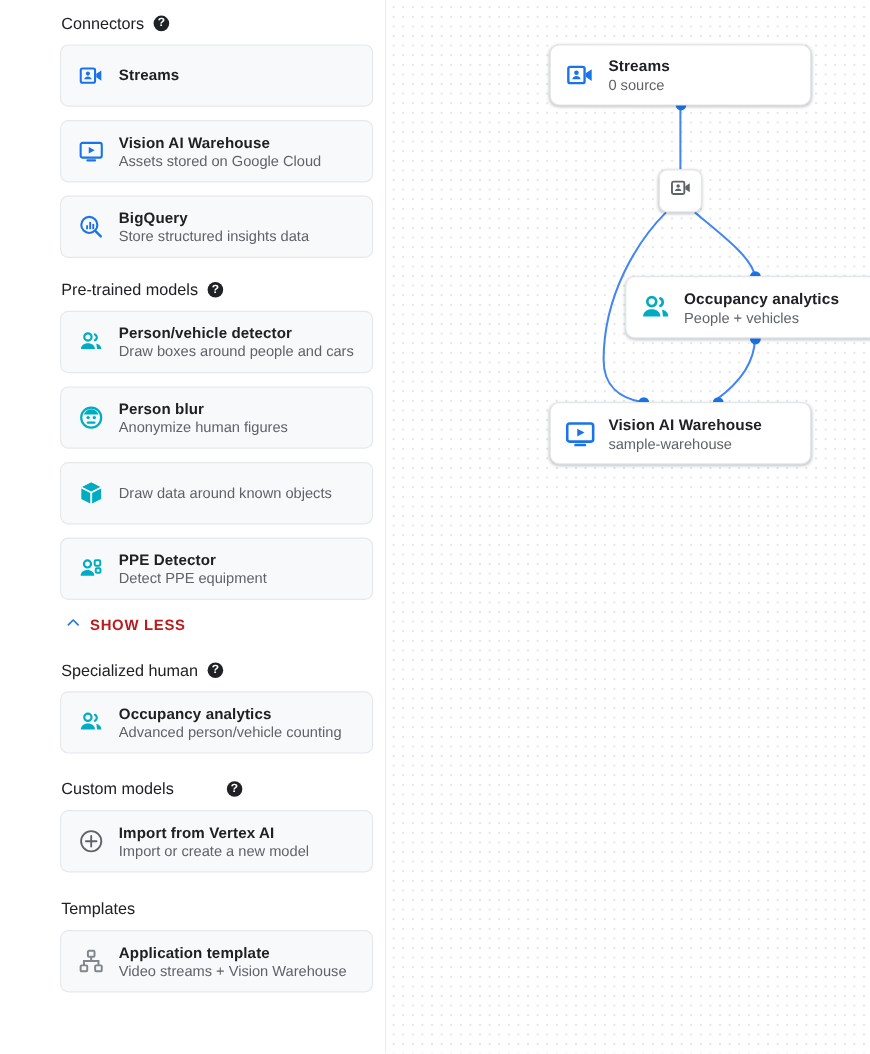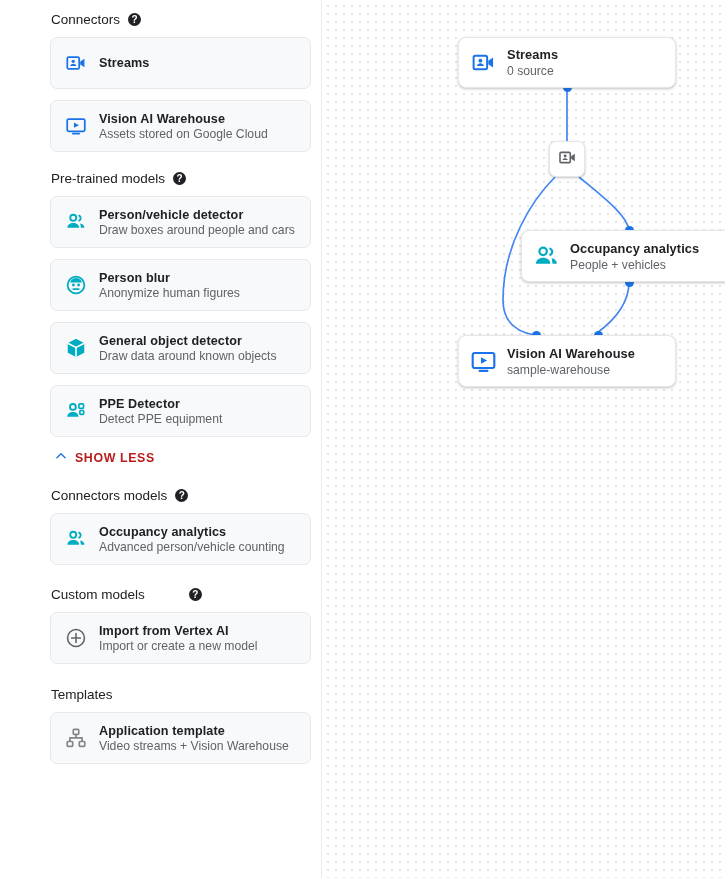--- a/index.html
+++ b/index.html
@@ -132,20 +132,35 @@
           <path d="M9.8 8.2l5.4 2.9-5.4 2.9z" fill="#1a73e8"></path>
           <rect x="7.6" y="19.4" width="8.8" height="1.9" rx=".9" fill="#1a73e8"></rect>
         </svg>
       </span>
       <span class="txt">
         <span class="t1">Vision AI Warehouse</span>
         <span class="t2">Assets stored on Google Cloud</span>
       </span>
     </div>
 
+    <div class="card">
+      <span class="ic">
+        <svg width="22" height="22" viewBox="0 0 24 24">
+          <circle cx="10.3" cy="10.3" r="7.3" fill="none" stroke="#1a73e8" stroke-width="1.9"></circle>
+          <rect x="7.4" y="10.6" width="1.7" height="3.6" fill="#1a73e8"></rect>
+          <rect x="10.2" y="7.6" width="1.7" height="6.6" fill="#1a73e8"></rect>
+          <rect x="13" y="9.4" width="1.7" height="4.8" fill="#1a73e8"></rect>
+          <path d="M15.7 15.7l5 5" stroke="#1a73e8" stroke-width="2.2" stroke-linecap="round"></path>
+        </svg>
+      </span>
+      <span class="txt">
+        <span class="t1">BigQuery</span>
+        <span class="t2">Store structured insights data</span>
+      </span>
+    </div>
 
     <div class="section-header sec-pretrained">
       <span>Pre-trained models</span>
       <span class="help-icon">?</span>
     </div>
 
     <div class="card">
       <span class="ic">
         <svg width="22" height="22" viewBox="0 0 24 24">
           <circle cx="9" cy="7.4" r="3.3" fill="none" stroke="#00acc1" stroke-width="2"></circle>
@@ -179,21 +194,20 @@
     <div class="card">
       <span class="ic">
         <svg width="22" height="22" viewBox="0 0 24 24">
           <path d="M12 2.2l9 4.6v10.4L12 21.8 3 17.2V6.8z" fill="#00acc1"></path>
           <path d="M12 2.2L3 6.8l9 4.6 9-4.6z" fill="#00acc1"></path>
           <path d="M12 11.4v10.4" stroke="#ffffff" stroke-width="1.7"></path>
           <path d="M3 6.8l9 4.6 9-4.6" fill="none" stroke="#ffffff" stroke-width="1.7"></path>
         </svg>
       </span>
       <span class="txt">
-        <span class="t1">General object detector</span>
         <span class="t2">Draw data around known objects</span>
       </span>
     </div>
 
     <div class="card">
       <span class="ic">
         <svg width="22" height="22" viewBox="0 0 24 24">
           <circle cx="8.6" cy="7.6" r="3.2" fill="none" stroke="#00acc1" stroke-width="2"></circle>
           <path d="M2.4 18.4c0-3.2 2.8-5.2 6.2-5.2s6.2 2 6.2 5.2z" fill="#00acc1"></path>
           <rect x="15.2" y="4.2" width="5" height="5" rx="1" fill="none" stroke="#00acc1" stroke-width="1.8"></rect>
@@ -209,21 +223,21 @@
     <div class="show-less">
       <span>
         <svg width="14" height="14" viewBox="0 0 24 24">
           <path d="M5 15l7-7 7 7" fill="none" stroke="#1a73e8" stroke-width="2.3" stroke-linecap="round" stroke-linejoin="round"></path>
         </svg>
       </span>
       <span>SHOW LESS</span>
     </div>
 
     <div class="section-header sec-specialized">
-      <span>Connectors models</span>
+      <span>Specialized human</span>
       <span class="help-icon">?</span>
     </div>
 
     <div class="card">
       <span class="ic">
         <svg width="22" height="22" viewBox="0 0 24 24">
           <circle cx="9" cy="7.4" r="3.3" fill="none" stroke="#00acc1" stroke-width="2"></circle>
           <path d="M2.6 18.4c0-3.3 2.9-5.3 6.4-5.3s6.4 2 6.4 5.3z" fill="#00acc1"></path>
           <path d="M15.4 5.1a3 3 0 0 1 0 5.4" fill="none" stroke="#00acc1" stroke-width="2" stroke-linecap="round"></path>
           <path d="M16.6 13.5c2.7.4 4.6 2.2 4.6 4.9h-3.8" fill="#00acc1"></path>

